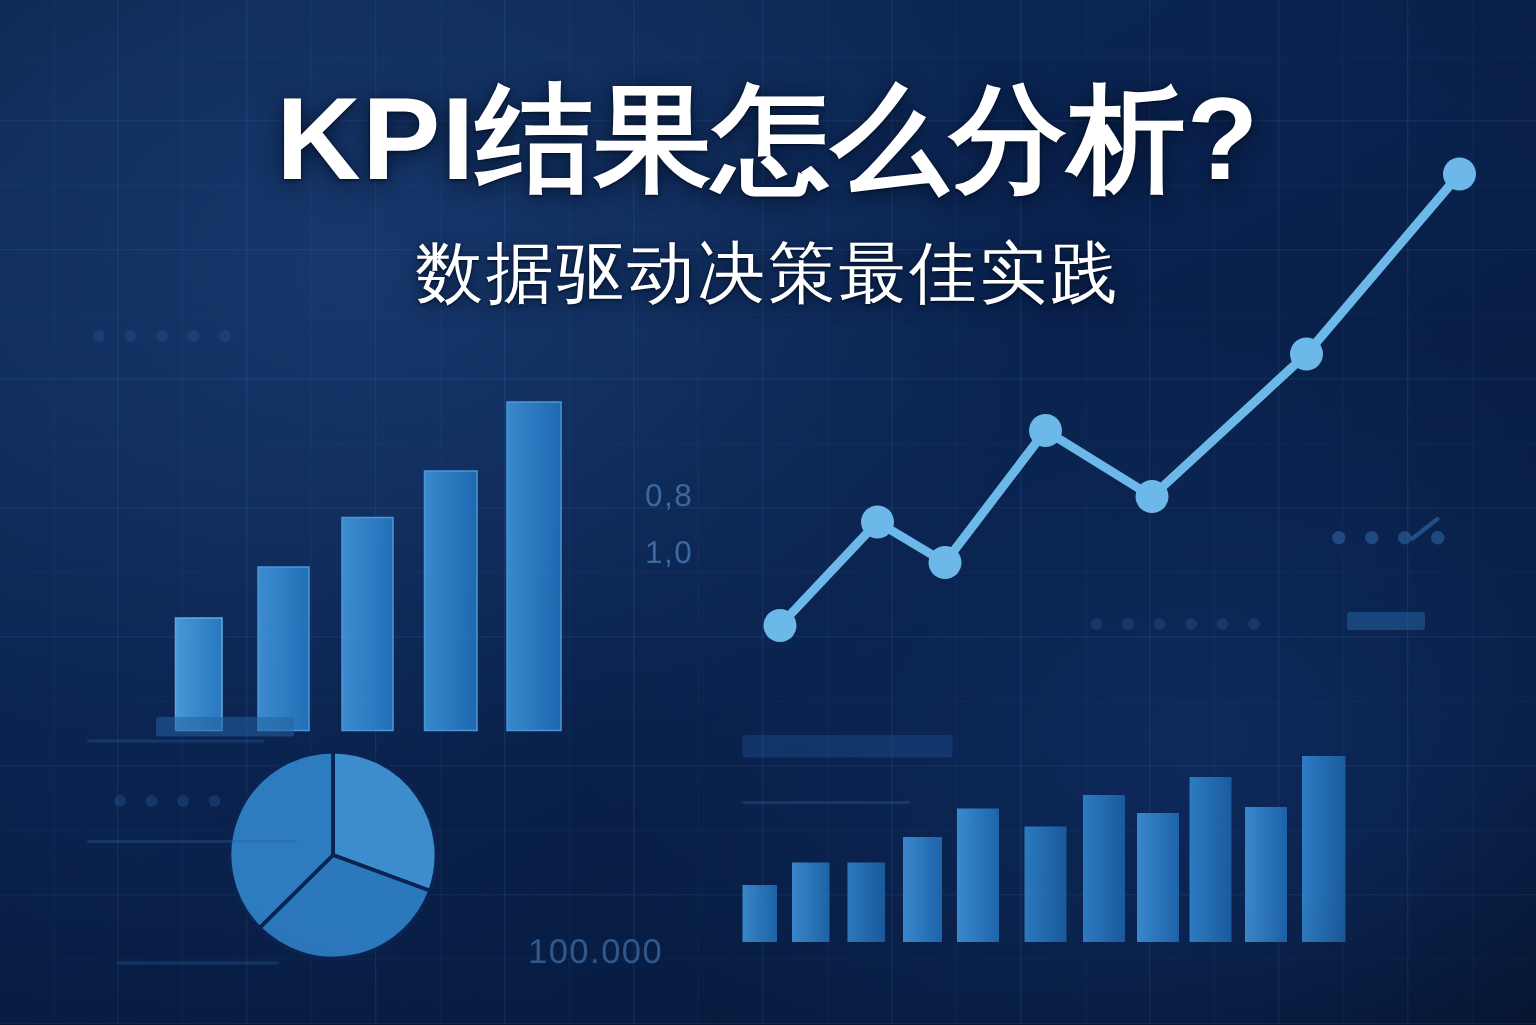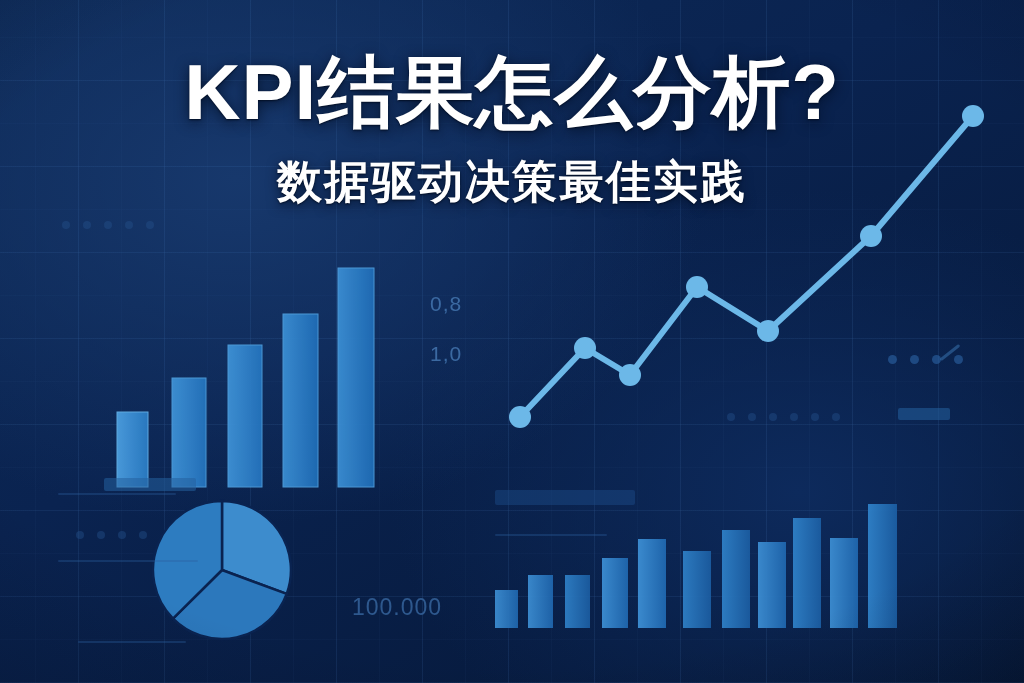--- a/index.html
+++ b/index.html
@@ -56,40 +56,41 @@
     font-size: 78px;
     font-weight: 700;
     color: #ffffff;
     letter-spacing: 1px;
     line-height: 1.04;
     margin: 0;
     text-shadow: 0 3px 14px rgba(2,12,32,0.75), 0 1px 2px rgba(2,12,32,0.9);
   }
   .title-sub {
     font-size: 45px;
-    font-weight: 700;
+    font-weight: 400;
     color: #ffffff;
     letter-spacing: 2px;
     line-height: 1.1;
     margin: 24px 0 0 0;
     text-shadow: 0 3px 12px rgba(2,12,32,0.7), 0 1px 2px rgba(2,12,32,0.9);
   }
 
   
   .chart-svg { position: absolute; overflow: visible; }
 
   
   .axis-label {
     position: absolute;
     color: #3f6fa8;
     font-size: 21px;
     letter-spacing: 1px;
     white-space: nowrap;
     opacity: 0.92;
     z-index: 12;
+    margin-top: 27px;
   }
   .axis-label.big {
     font-size: 23px;
     color: #35639b;
     opacity: 0.85;
   }
 
   
   .deco { position: absolute; z-index: 8; pointer-events: none; }
   .deco-dot {
@@ -169,21 +170,21 @@
 
       <path d="M 0 0 L 0 -69 A 69 69 0 0 1 64.7 23.9 Z" fill="#3d8ccd" stroke="#0a2350" stroke-width="2.5"></path>
 
       <path d="M 0 0 L 64.7 23.9 A 69 69 0 0 1 -49.0 48.6 Z" fill="#2c78bc" stroke="#0a2350" stroke-width="2.5"></path>
 
       <path d="M 0 0 L -49.0 48.6 A 69 69 0 0 1 0 -69 Z" fill="#2d7cc0" stroke="#0a2350" stroke-width="2.5"></path>
     </g>
   </svg>
 
   <div class="axis-label" style="left:430px; top:292px;">0,8</div>
-  <div class="axis-label" style="left:430px; top:342px;">1,0</div>
+  <div class="axis-label" style="left:430px; top:330px;">1,0</div>
   <div class="axis-label big" style="left:352px; top:594px;">100.000</div>
 
   <svg class="chart-svg" style="left:490px; top:490px;" width="470" height="145">
     <defs>
       <linearGradient id="barGradD" x1="0" y1="0" x2="1" y2="0">
         <stop offset="0%" stop-color="#3d8fd4"></stop>
         <stop offset="100%" stop-color="#1f67af"></stop>
       </linearGradient>
       <linearGradient id="barGradE" x1="0" y1="0" x2="1" y2="0">
         <stop offset="0%" stop-color="#2f81c8"></stop>

